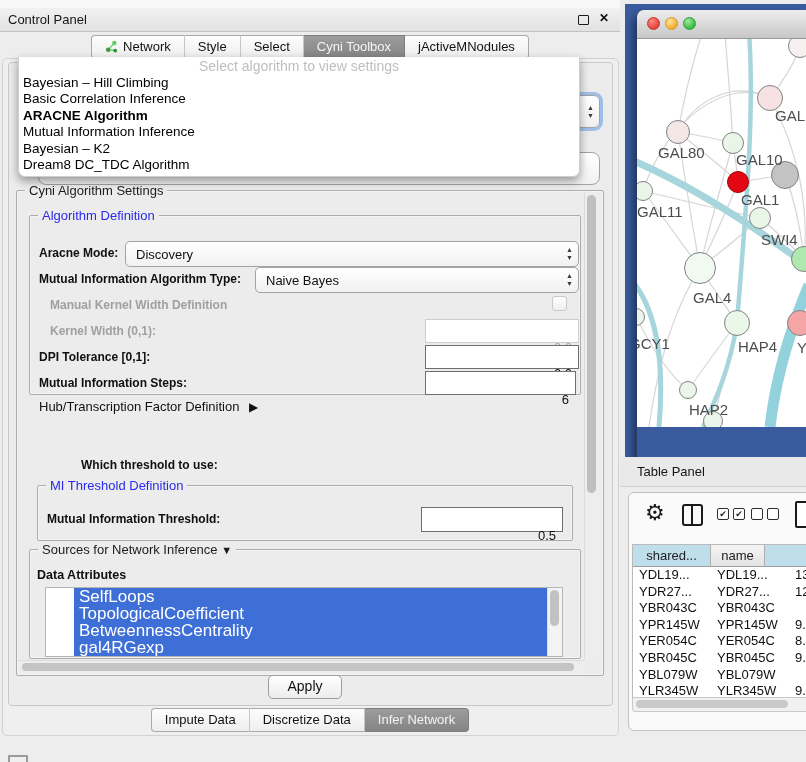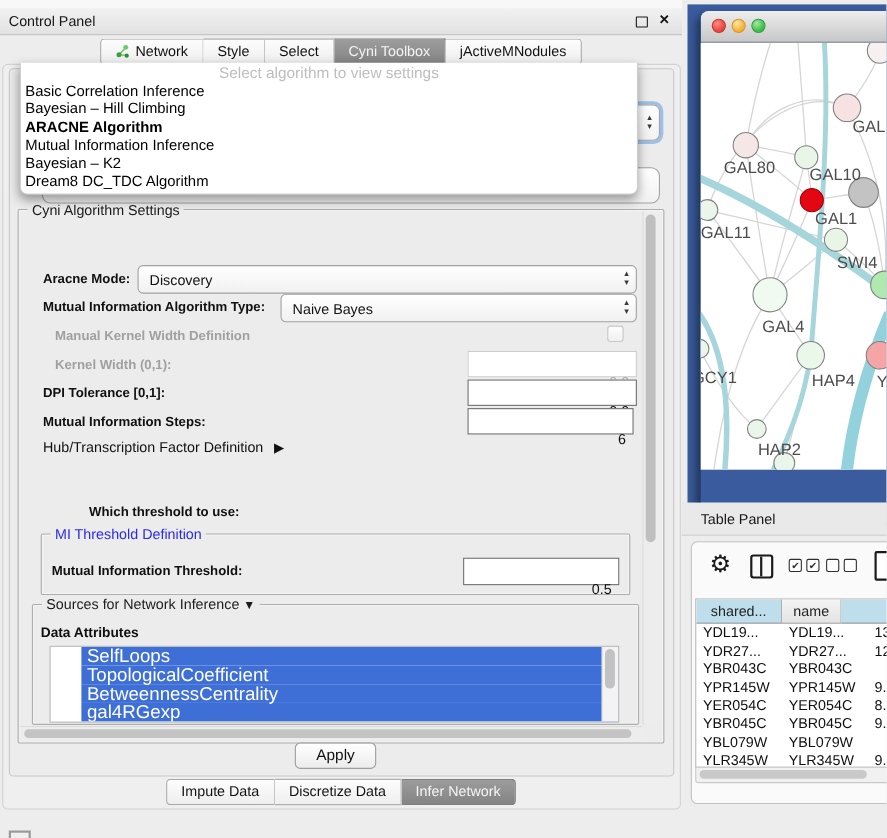--- a/index.html
+++ b/index.html
@@ -142,32 +142,35 @@
   <div class="combo abs" id="algo-combo" style="left:38px;top:95px;width:562px;height:33px;border-radius:6px;line-height:32px;box-shadow:0 0 0 3px rgba(106,163,230,.6);z-index:1;">
     <span class="spin" style="top:8px;">▲<br>▼</span>
   </div>
   <div class="combo abs" id="network-combo" style="left:38px;top:152px;width:562px;height:33px;border-radius:8px;line-height:32px;color:#B9B9B9;font-size:14px;padding-left:12px;z-index:1;">
     <span>gal-filtered sif default node</span>
   </div>
 
   <div id="algo-popup">
     <div class="popup-placeholder">Select algorithm to view settings</div>
     <div id="popup-items">
+        <div class="popup-item">Bayesian – Hill Climbing</div>
         <div class="popup-item">Basic Correlation Inference</div>
-        <div class="popup-item">Bayesian – Hill Climbing</div>
         <div class="popup-item hl">ARACNE Algorithm</div>
         <div class="popup-item">Mutual Information Inference</div>
         <div class="popup-item">Bayesian – K2</div>
         <div class="popup-item">Dream8 DC_TDC Algorithm</div>
       </div>
   </div>
 
   <div class="group" id="settings-group" style="left:16px;top:190px;width:586px;height:484px;background:#ECECEC;">
     <div class="gtitle">Cyni Algorithm Settings</div>
 
+    <div class="group" style="left:12px;top:24px;width:550px;height:178px;">
+      <div class="gtitle blue">Algorithm Definition</div>
+    </div>
     <div class="blab abs" style="left:22px;top:55px;">Aracne Mode:</div>
     <div class="combo abs" style="left:108px;top:50px;width:454px;">
       <span>Discovery</span>
       <span class="spin">▲<br>▼</span>
     </div>
     <div class="blab abs" style="left:22px;top:81px;">Mutual Information Algorithm Type:</div>
     <div class="combo abs" style="left:238px;top:76px;width:324px;">
       <span>Naive Bayes</span>
       <span class="spin">▲<br>▼</span>
     </div>

